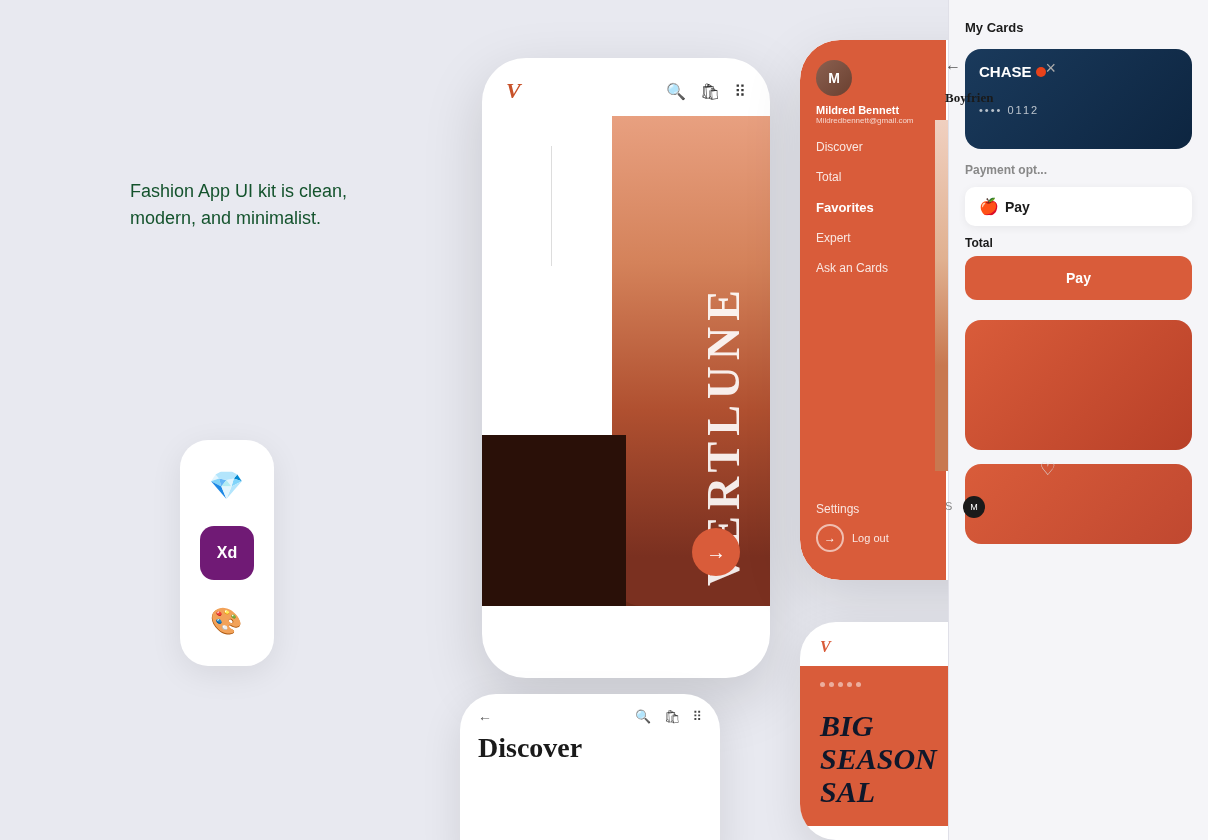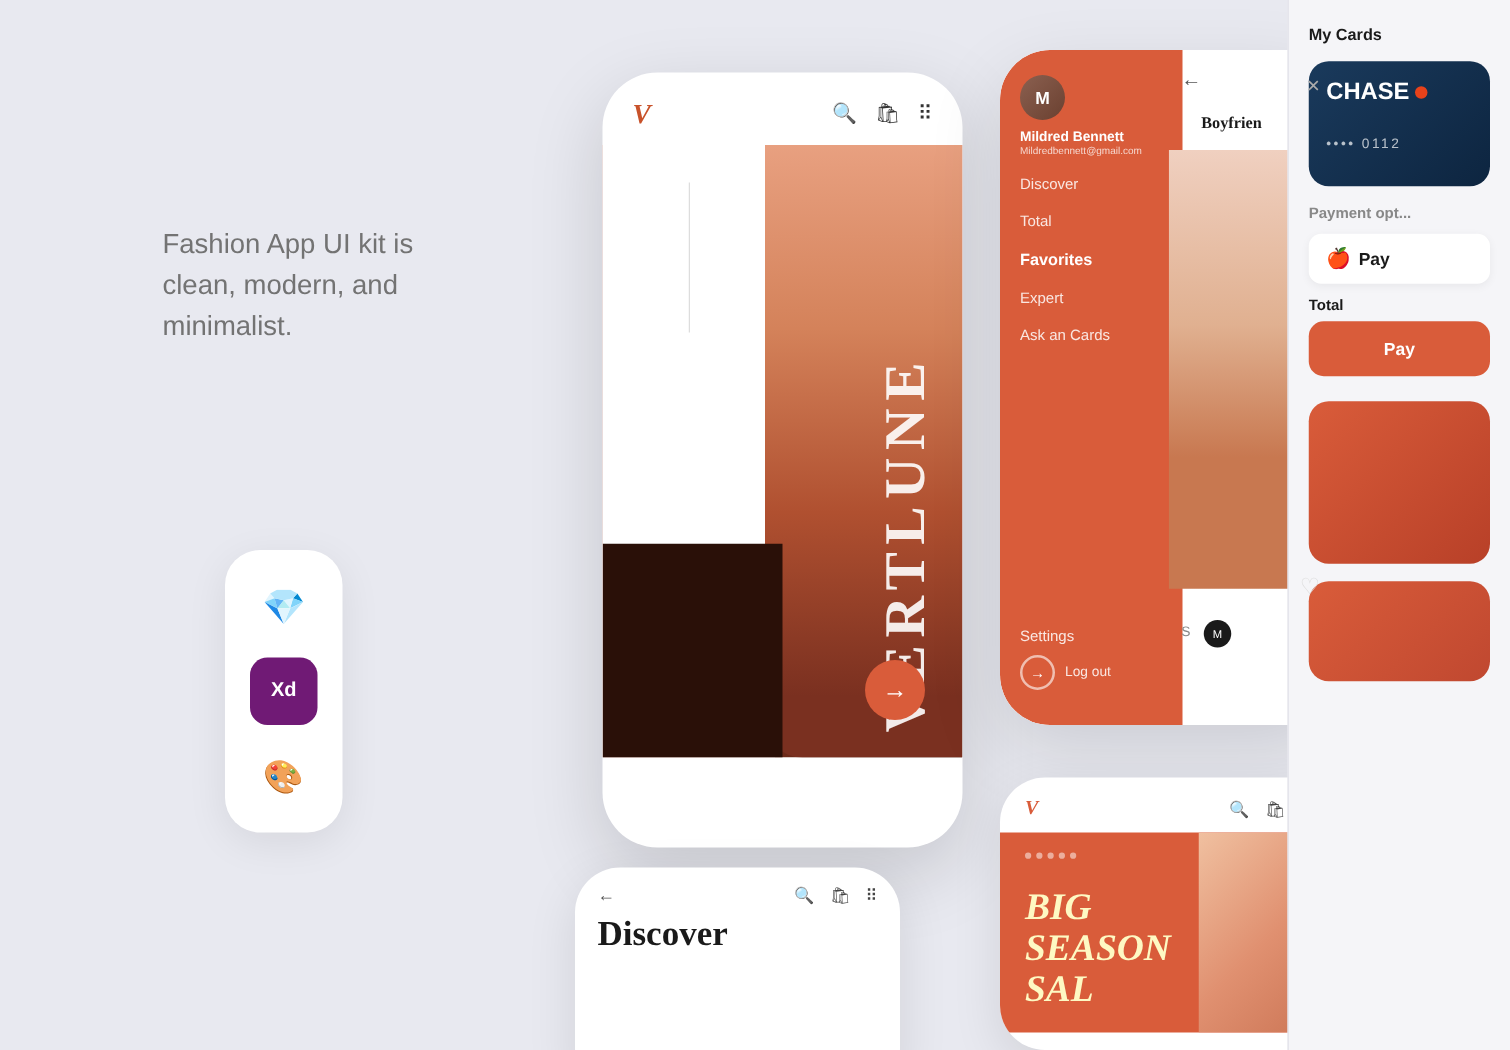--- a/index.html
+++ b/index.html
@@ -23,22 +23,22 @@
       font-size: 72px;
       font-weight: 900;
       line-height: 1.05;
       color: #1a1a1a;
       letter-spacing: -2px;
     }
     .brand-title .ui-text {
       color: #d95c3a;
     }
     .brand-subtitle {
-      font-size: 22px;
-      color: #737373;
+      font-size: 18px;
+      color: #14532d;
       margin-top: 18px;
       line-height: 1.5;
       max-width: 240px;
     }
 
     
     .tool-icons {
       position: absolute;
       left: 180px;
       top: 440px;
@@ -308,21 +308,20 @@
     }
     .menu-product-title {
       position: absolute;
       top: 50px;
       left: 10px;
       font-size: 13px;
       font-weight: 800;
       color: #1a1a1a;
       font-family: Georgia, serif;
       z-index: 10;
-      margin-left: 16px;
     }
     .menu-product-img {
       position: absolute;
       top: 80px;
       left: 0;
       width: 100%;
       height: 65%;
       background: linear-gradient(180deg, #f0d0c0 0%, #e0b090 40%, #c87850 70%);
     }
     .menu-heart {
@@ -447,40 +446,40 @@
     .sale-dot {
       width: 5px;
       height: 5px;
       border-radius: 50%;
       background: rgba(255,255,255,0.5);
     }
     .sale-title {
       font-size: 30px;
       font-weight: 900;
       font-style: italic;
-      color: #fef9c3;
+      color: #0f172a;
       line-height: 1.1;
       font-family: Georgia, serif;
       margin-top: 24px;
     }
     .sale-model {
       position: absolute;
       right: -10px;
       top: 0;
       width: 45%;
       height: 100%;
       background: linear-gradient(135deg, #f0c0a0 0%, #e09070 50%, #c87050 100%);
     }
 
     
     .right-panel {
       position: absolute;
       right: 0;
       top: 0;
-      width: 178px;
+      width: 260px;
       height: 840px;
       background: #f5f5f8;
       border-left: 1px solid #e0e0e8;
       padding: 20px 16px;
       overflow: hidden;
     }
     .my-cards-title {
       font-size: 13px;
       font-weight: 700;
       color: #1a1a1a;
@@ -491,21 +490,21 @@
       height: 100px;
       background: linear-gradient(135deg, #1a3a5c 0%, #0d2540 100%);
       border-radius: 16px;
       padding: 14px;
       color: white;
       position: relative;
       overflow: hidden;
       margin-bottom: 14px;
     }
     .card-brand {
-      font-size: 19px;
+      font-size: 15px;
       font-weight: 800;
       color: white;
       display: flex;
       align-items: center;
       gap: 2px;
     }
     .card-brand-dot {
       width: 10px;
       height: 10px;
       background: #e8421a;

